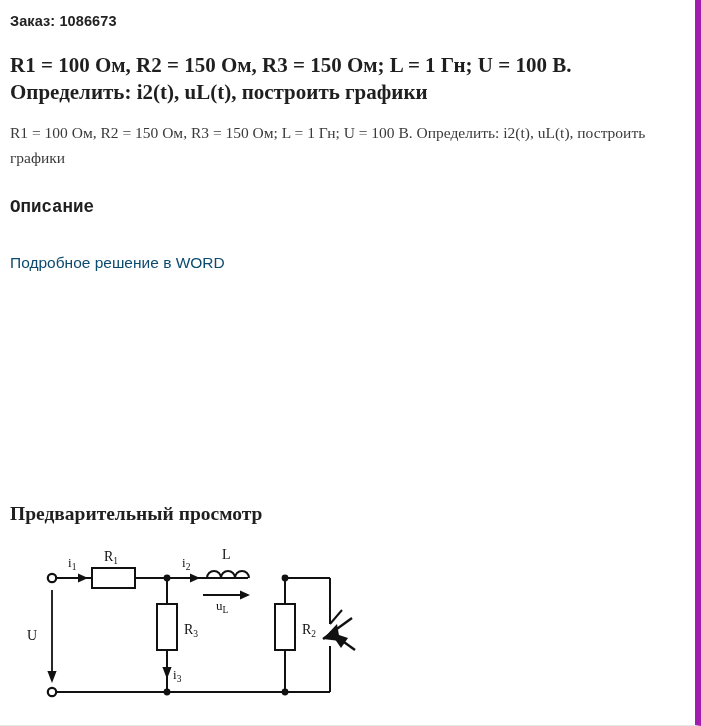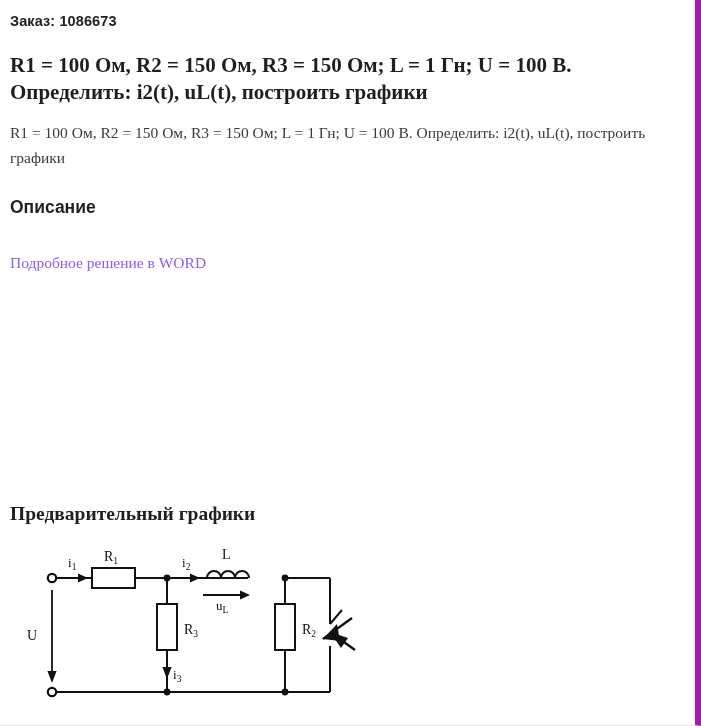--- a/index.html
+++ b/index.html
@@ -52,33 +52,33 @@
   .lead-text {
     font-family: "Liberation Serif", "DejaVu Serif", serif;
     font-size: 15.5px;
     line-height: 25px;
     color: #3a3a3a;
     margin: 14px 0 0 0;
     max-width: 668px;
   }
 
   .section-heading {
-    font-family: Liberation Sans, sans-serif;
+    font-family: Liberation Mono, monospace;
     font-weight: bold;
     font-size: 17.5px;
     line-height: 22px;
     color: #1f1f1f;
     margin: 26px 0 0 0;
   }
 
   .desc-block {
-    font-family: Liberation Serif, serif;
+    font-family: Liberation Sans, sans-serif;
     font-size: 15.5px;
     line-height: 25px;
-    color: #8b5cf6;
+    color: #0c4a6e;
     margin: 32px 0 0 0;
   }
   .desc-block .para {
     margin: 0 0 30px 0;
   }
   .desc-block .para:last-child { margin-bottom: 0; }
 
   .preview-heading {
     font-family: "Liberation Serif", "DejaVu Serif", serif;
     font-weight: bold;
@@ -120,21 +120,21 @@
     <p class="lead-text">R1 = 100 Ом, R2 = 150 Ом, R3 = 150 Ом; L = 1 Гн; U = 100 В. Определить: i2(t), uL(t), построить графики</p>
 
     <h2 class="section-heading">Описание</h2>
 
     <div class="desc-block">
       <div class="para">Подробное решение в WORD</div>
     </div>
 
   </div>
 
-  <h2 class="preview-heading">Предварительный графики</h2>
+  <h2 class="preview-heading">Предварительный просмотр</h2>
 
   <div class="circuit-wrap">
     <svg class="circuit" width="400" height="180" viewBox="0 0 400 180">
 
       <g stroke="#111" stroke-width="2" fill="none">
         <line x1="56" y1="36" x2="92" y2="36"></line>
         <line x1="135" y1="36" x2="248" y2="36"></line>
         <line x1="285" y1="36" x2="330" y2="36"></line>
       </g>
 

